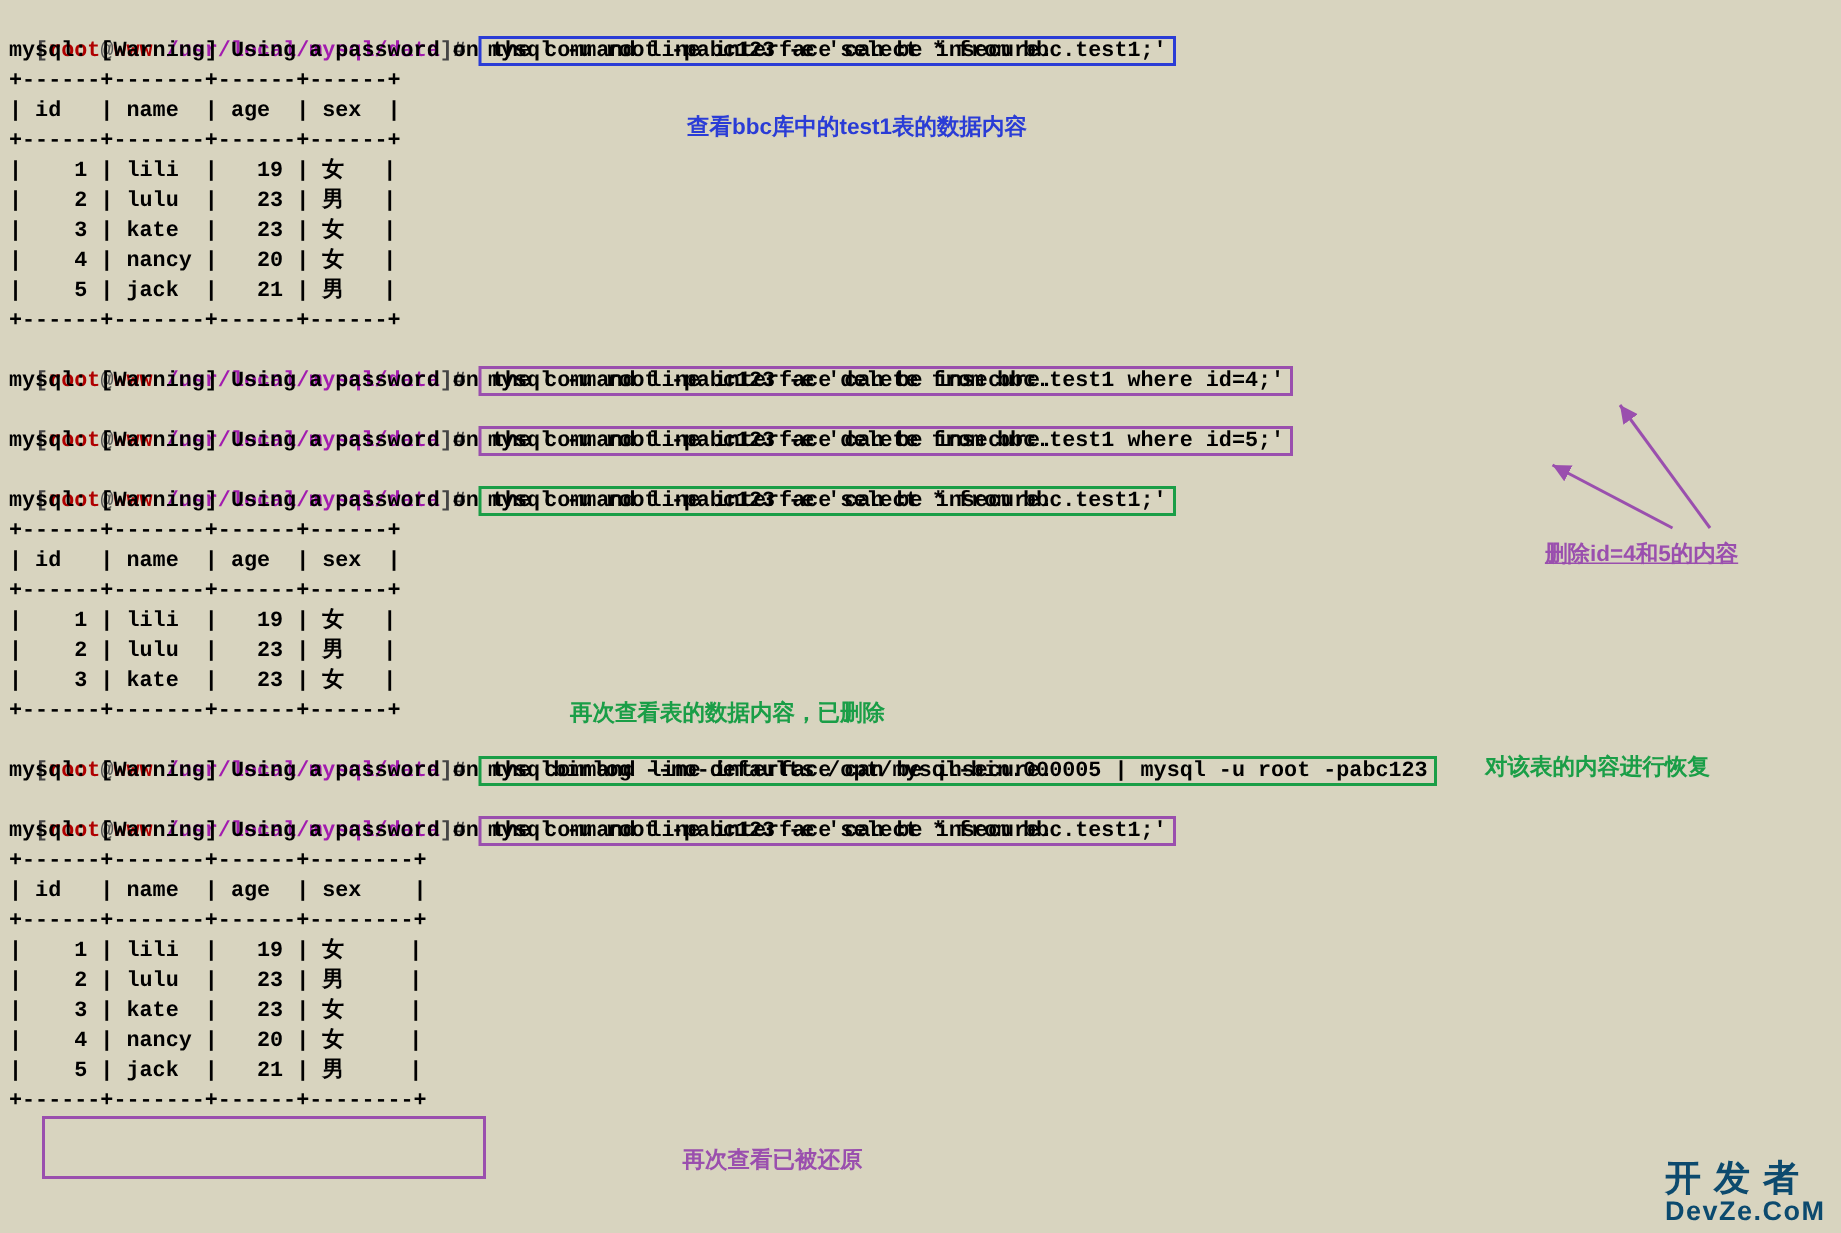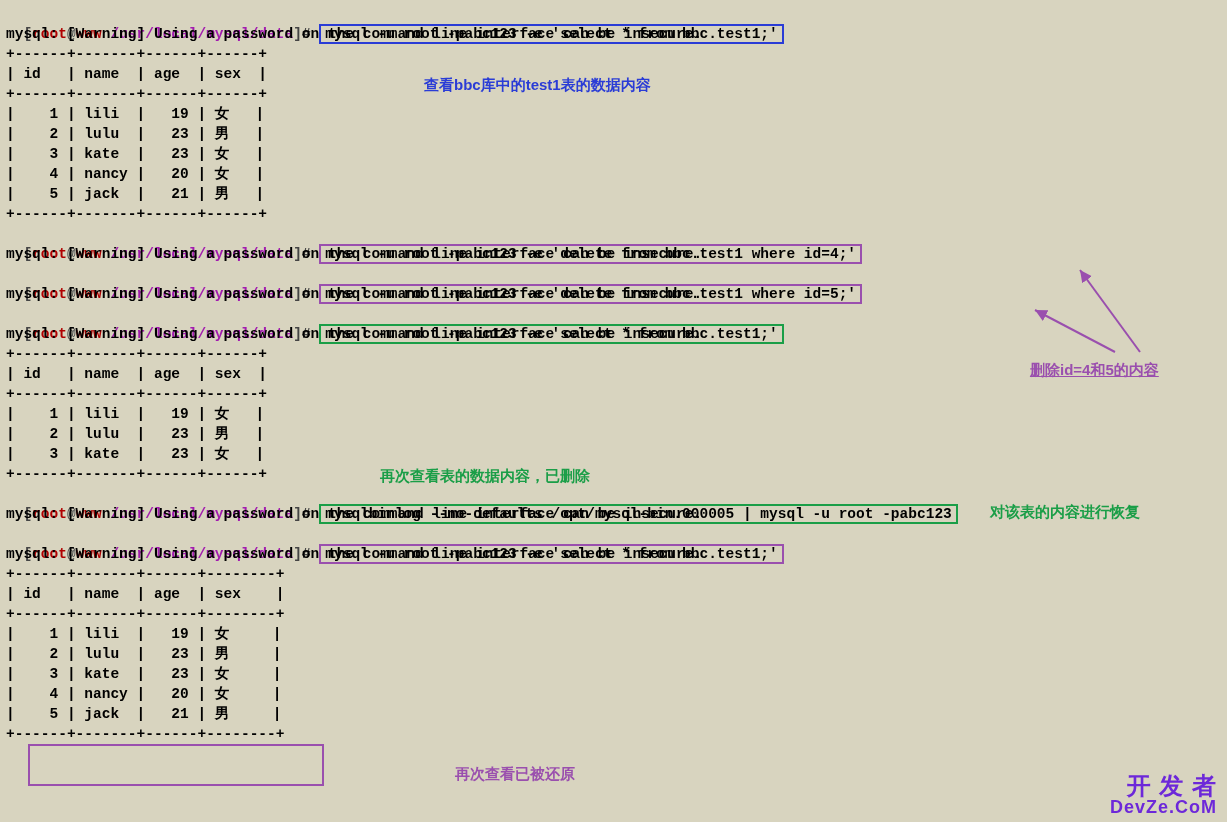--- a/index.html
+++ b/index.html
@@ -33,21 +33,21 @@
   .box-purple { border-color: #9a4fae; }
   .box-green  { border-color: #1a9e47; }
   .ann { position: absolute; font-weight: bold; font-family: "Microsoft YaHei","SimHei",sans-serif; font-size: 15px; white-space: nowrap; }
   .ann-blue   { color: #2a3cd6; }
   .ann-purple { color: #9a4fae; }
   .ann-green  { color: #1a9e47; }
   .arrow { position: absolute; }
   .watermark {
     position: absolute; right: 10px; bottom: 6px;
     font-family: "Microsoft YaHei", sans-serif;
-    color: #6d28d9; font-weight: bold; text-align: right;
+    color: #0c4a6e; font-weight: bold; text-align: left;
     line-height: 1; letter-spacing: 1px;
   }
   .watermark .w1 { font-size: 24px; }
   .watermark .w2 { font-size: 18px; }
   .row-box {
     position: absolute;
     border: 2px solid #9a4fae;
     pointer-events: none;
   }
 </style>
@@ -102,21 +102,21 @@
 <div class="line">+------+-------+------+--------+</div>
 <div class="line">| id   | name  | age  | sex    |</div>
 <div class="line">+------+-------+------+--------+</div>
 <div class="line">|    1 | lili  |   19 | 女     |</div>
 <div class="line">|    2 | lulu  |   23 | 男     |</div>
 <div class="line">|    3 | kate  |   23 | 女     |</div>
 <div class="line">|    4 | nancy |   20 | 女     |</div>
 <div class="line">|    5 | jack  |   21 | 男     |</div>
 <div class="line">+------+-------+------+--------+</div>
 
-<div class="ann ann-blue" style="left:424px; top:75px;">查看bbc库中的test1表的数据内容</div>
+<div class="ann ann-blue" style="left:458px; top:75px;">查看bbc库中的test1表的数据内容</div>
 <div class="ann ann-purple" style="left:1030px; top:360px;text-decoration:underline;">删除id=4和5的内容</div>
 <div class="ann ann-green" style="left:380px; top:466px;">再次查看表的数据内容，已删除</div>
 <div class="ann ann-green" style="left:990px; top:502px;">对该表的内容进行恢复</div>
 <div class="ann ann-purple" style="left:455px; top:720px;margin-top:44px;">再次查看已被还原</div>
 
 <svg class="arrow" style="left:1020px; top:252px;" width="160" height="110">
   <defs>
       <marker id="ah" markerWidth="8" markerHeight="8" refX="6" refY="3" orient="auto">
         <path d="M0,0 L6,3 L0,6 Z" fill="#9a4fae"></path>
       </marker>

